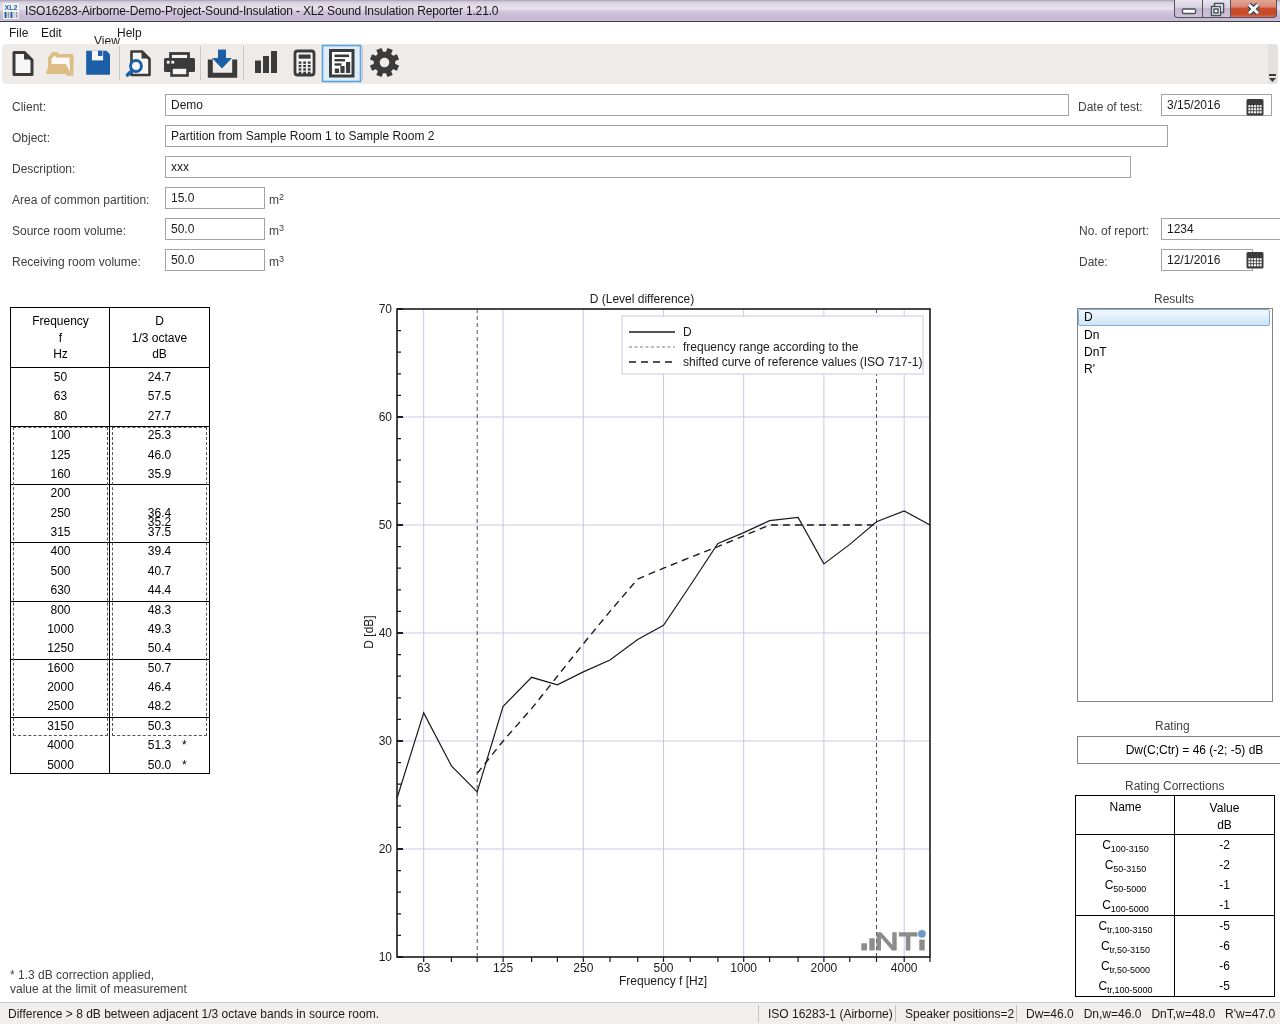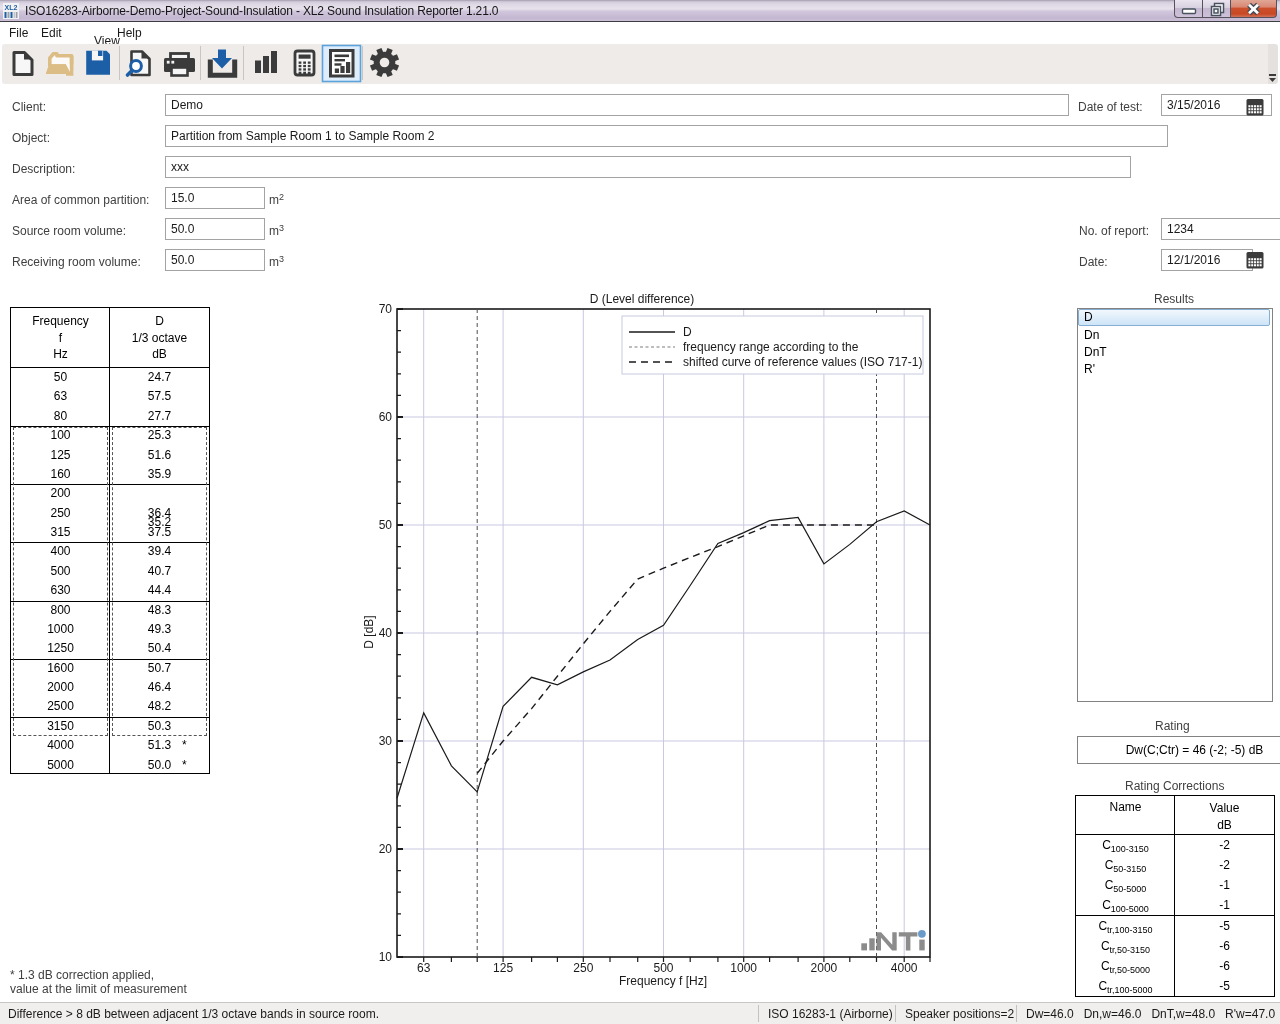--- a/index.html
+++ b/index.html
@@ -295,21 +295,21 @@
   <div class="hline" style="top:409px;"></div>
   <div class="tcell1" style="top:62px;">50</div>
   <div class="tcell2" style="top:62px;">24.7</div>
   <div class="tcell1" style="top:81px;">63</div>
   <div class="tcell2" style="top:81px;">57.5</div>
   <div class="tcell1" style="top:101px;">80</div>
   <div class="tcell2" style="top:101px;">27.7</div>
   <div class="tcell1" style="top:120px;">100</div>
   <div class="tcell2" style="top:120px;">25.3</div>
   <div class="tcell1" style="top:140px;">125</div>
-  <div class="tcell2" style="top:140px;">51.6</div>
+  <div class="tcell2" style="top:140px;">46.0</div>
   <div class="tcell1" style="top:159px;">160</div>
   <div class="tcell2" style="top:159px;">35.9</div>
   <div class="tcell1" style="top:178px;">200</div>
   <div class="tcell2" style="top:182px;margin-top:25px;">35.2</div>
   <div class="tcell1" style="top:198px;">250</div>
   <div class="tcell2" style="top:198px;">36.4</div>
   <div class="tcell1" style="top:217px;">315</div>
   <div class="tcell2" style="top:217px;">37.5</div>
   <div class="tcell1" style="top:236px;">400</div>
   <div class="tcell2" style="top:236px;">39.4</div>

